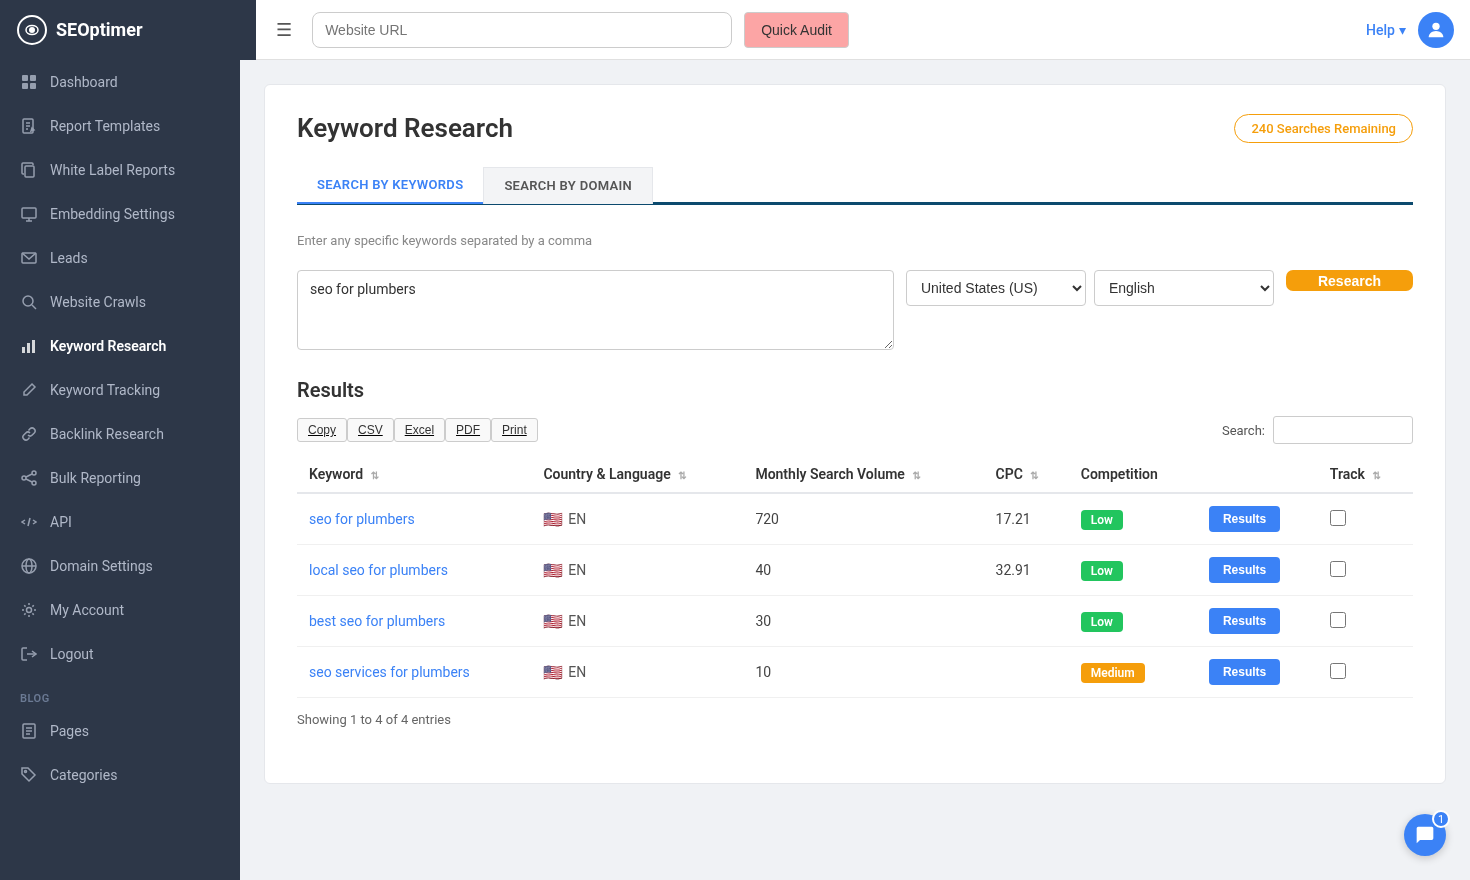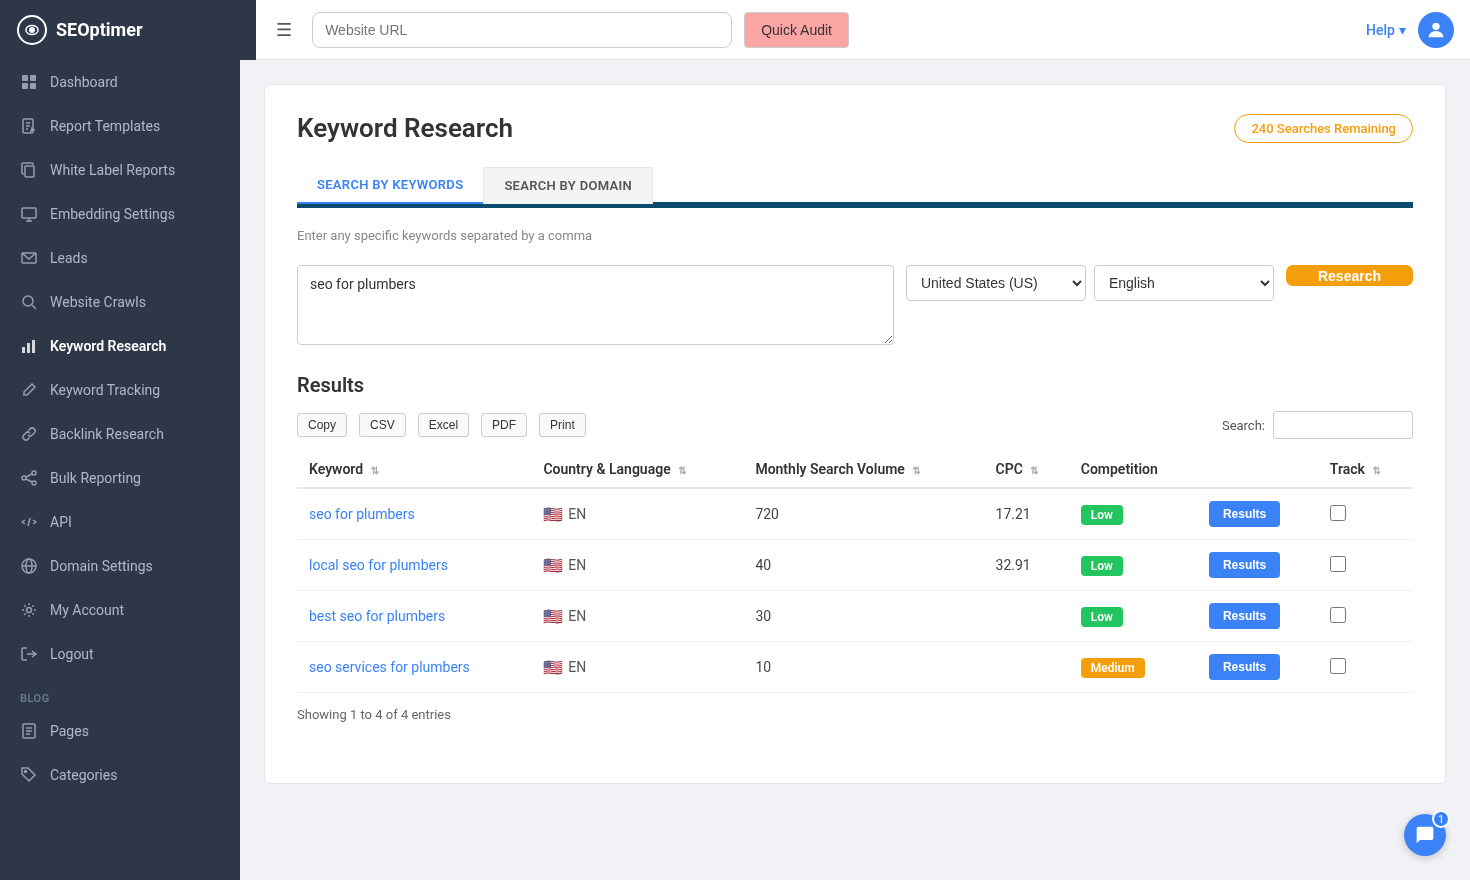--- a/index.html
+++ b/index.html
@@ -30,37 +30,37 @@
     
     .content { flex: 1; overflow-y: auto; padding: 24px; }
     .content-card { background: #fff; border-radius: 6px; padding: 28px 32px; border: 1px solid #e5e7eb; min-height: 700px; }
 
     
     .page-header { display: flex; align-items: center; justify-content: space-between; margin-bottom: 24px; }
     .page-title { font-size: 26px; font-weight: 600; color: #333; }
     .searches-badge { border: 1.5px solid #f59e0b; border-radius: 20px; padding: 6px 16px; color: #f59e0b; font-size: 13px; font-weight: 500; }
 
     
-    .tabs { display: flex; margin-bottom: 20px; border-bottom: 6px solid #0c4a6e; }
+    .tabs { display: flex; margin-bottom: 28px; border-bottom: 3px solid #0c4a6e; }
     .tab { padding: 10px 20px; font-size: 13px; font-weight: 600; cursor: pointer; border-bottom: 2px solid transparent; margin-bottom: -2px; color: #888; text-transform: uppercase; letter-spacing: 0.3px; }
     .tab.active { color: #3b82f6; border-bottom-color: #3b82f6; }
     .tab:not(.active) { background: #f3f4f6; border: 1px solid #e5e7eb; border-bottom: none; color: #555; }
 
     
     .form-hint { font-size: 13px; color: #888; margin-bottom: 22px; }
     .search-row { display: flex; align-items: flex-start; gap: 12px; }
     .keyword-textarea { flex: 1; height: 80px; border: 1px solid #ccc; border-radius: 4px; padding: 10px 12px; font-size: 14px; color: #333; resize: vertical; font-family: inherit; }
     .search-controls { display: flex; flex-direction: row; gap: 8px; }
     .country-select, .lang-select { height: 36px; border: 1px solid #ccc; border-radius: 4px; padding: 0 10px; font-size: 14px; color: #333; background: #fff; min-width: 180px; }
     .research-btn { height: 21px; padding: 0 32px; background: #f59e0b; border: none; border-radius: 7px; color: #fff; font-size: 14px; font-weight: 600; cursor: pointer; }
 
     
     .results-title { font-size: 20px; font-weight: 600; color: #333; margin: 28px 0 14px; }
     .table-toolbar { display: flex; align-items: center; justify-content: space-between; margin-bottom: 12px; }
-    .export-btns { display: flex; gap: 12px; }
+    .export-btns { display: flex; gap: 0; text-decoration: underline; }
     .export-btn { padding: 4px 10px; border: 1px solid #ccc; border-radius: 3px; background: #f9f9f9; font-size: 12px; cursor: pointer; color: #333; }
     .table-search { display: flex; align-items: center; gap: 8px; }
     .table-search-label { font-size: 13px; color: #555; }
     .table-search-input { height: 28px; border: 1px solid #ccc; border-radius: 3px; padding: 0 8px; font-size: 13px; width: 140px; }
 
     
     .data-table { width: 100%; border-collapse: collapse; font-size: 14px; }
     .data-table th { text-align: left; padding: 10px 12px; font-weight: 600; color: #333; border-bottom: 2px solid #e5e7eb; white-space: nowrap; }
     .data-table th .sort-icon { display: inline-block; margin-left: 4px; color: #aaa; font-size: 10px; }
     .data-table td { padding: 12px 12px; border-bottom: 1px solid #f0f0f0; color: #444; vertical-align: middle; }

